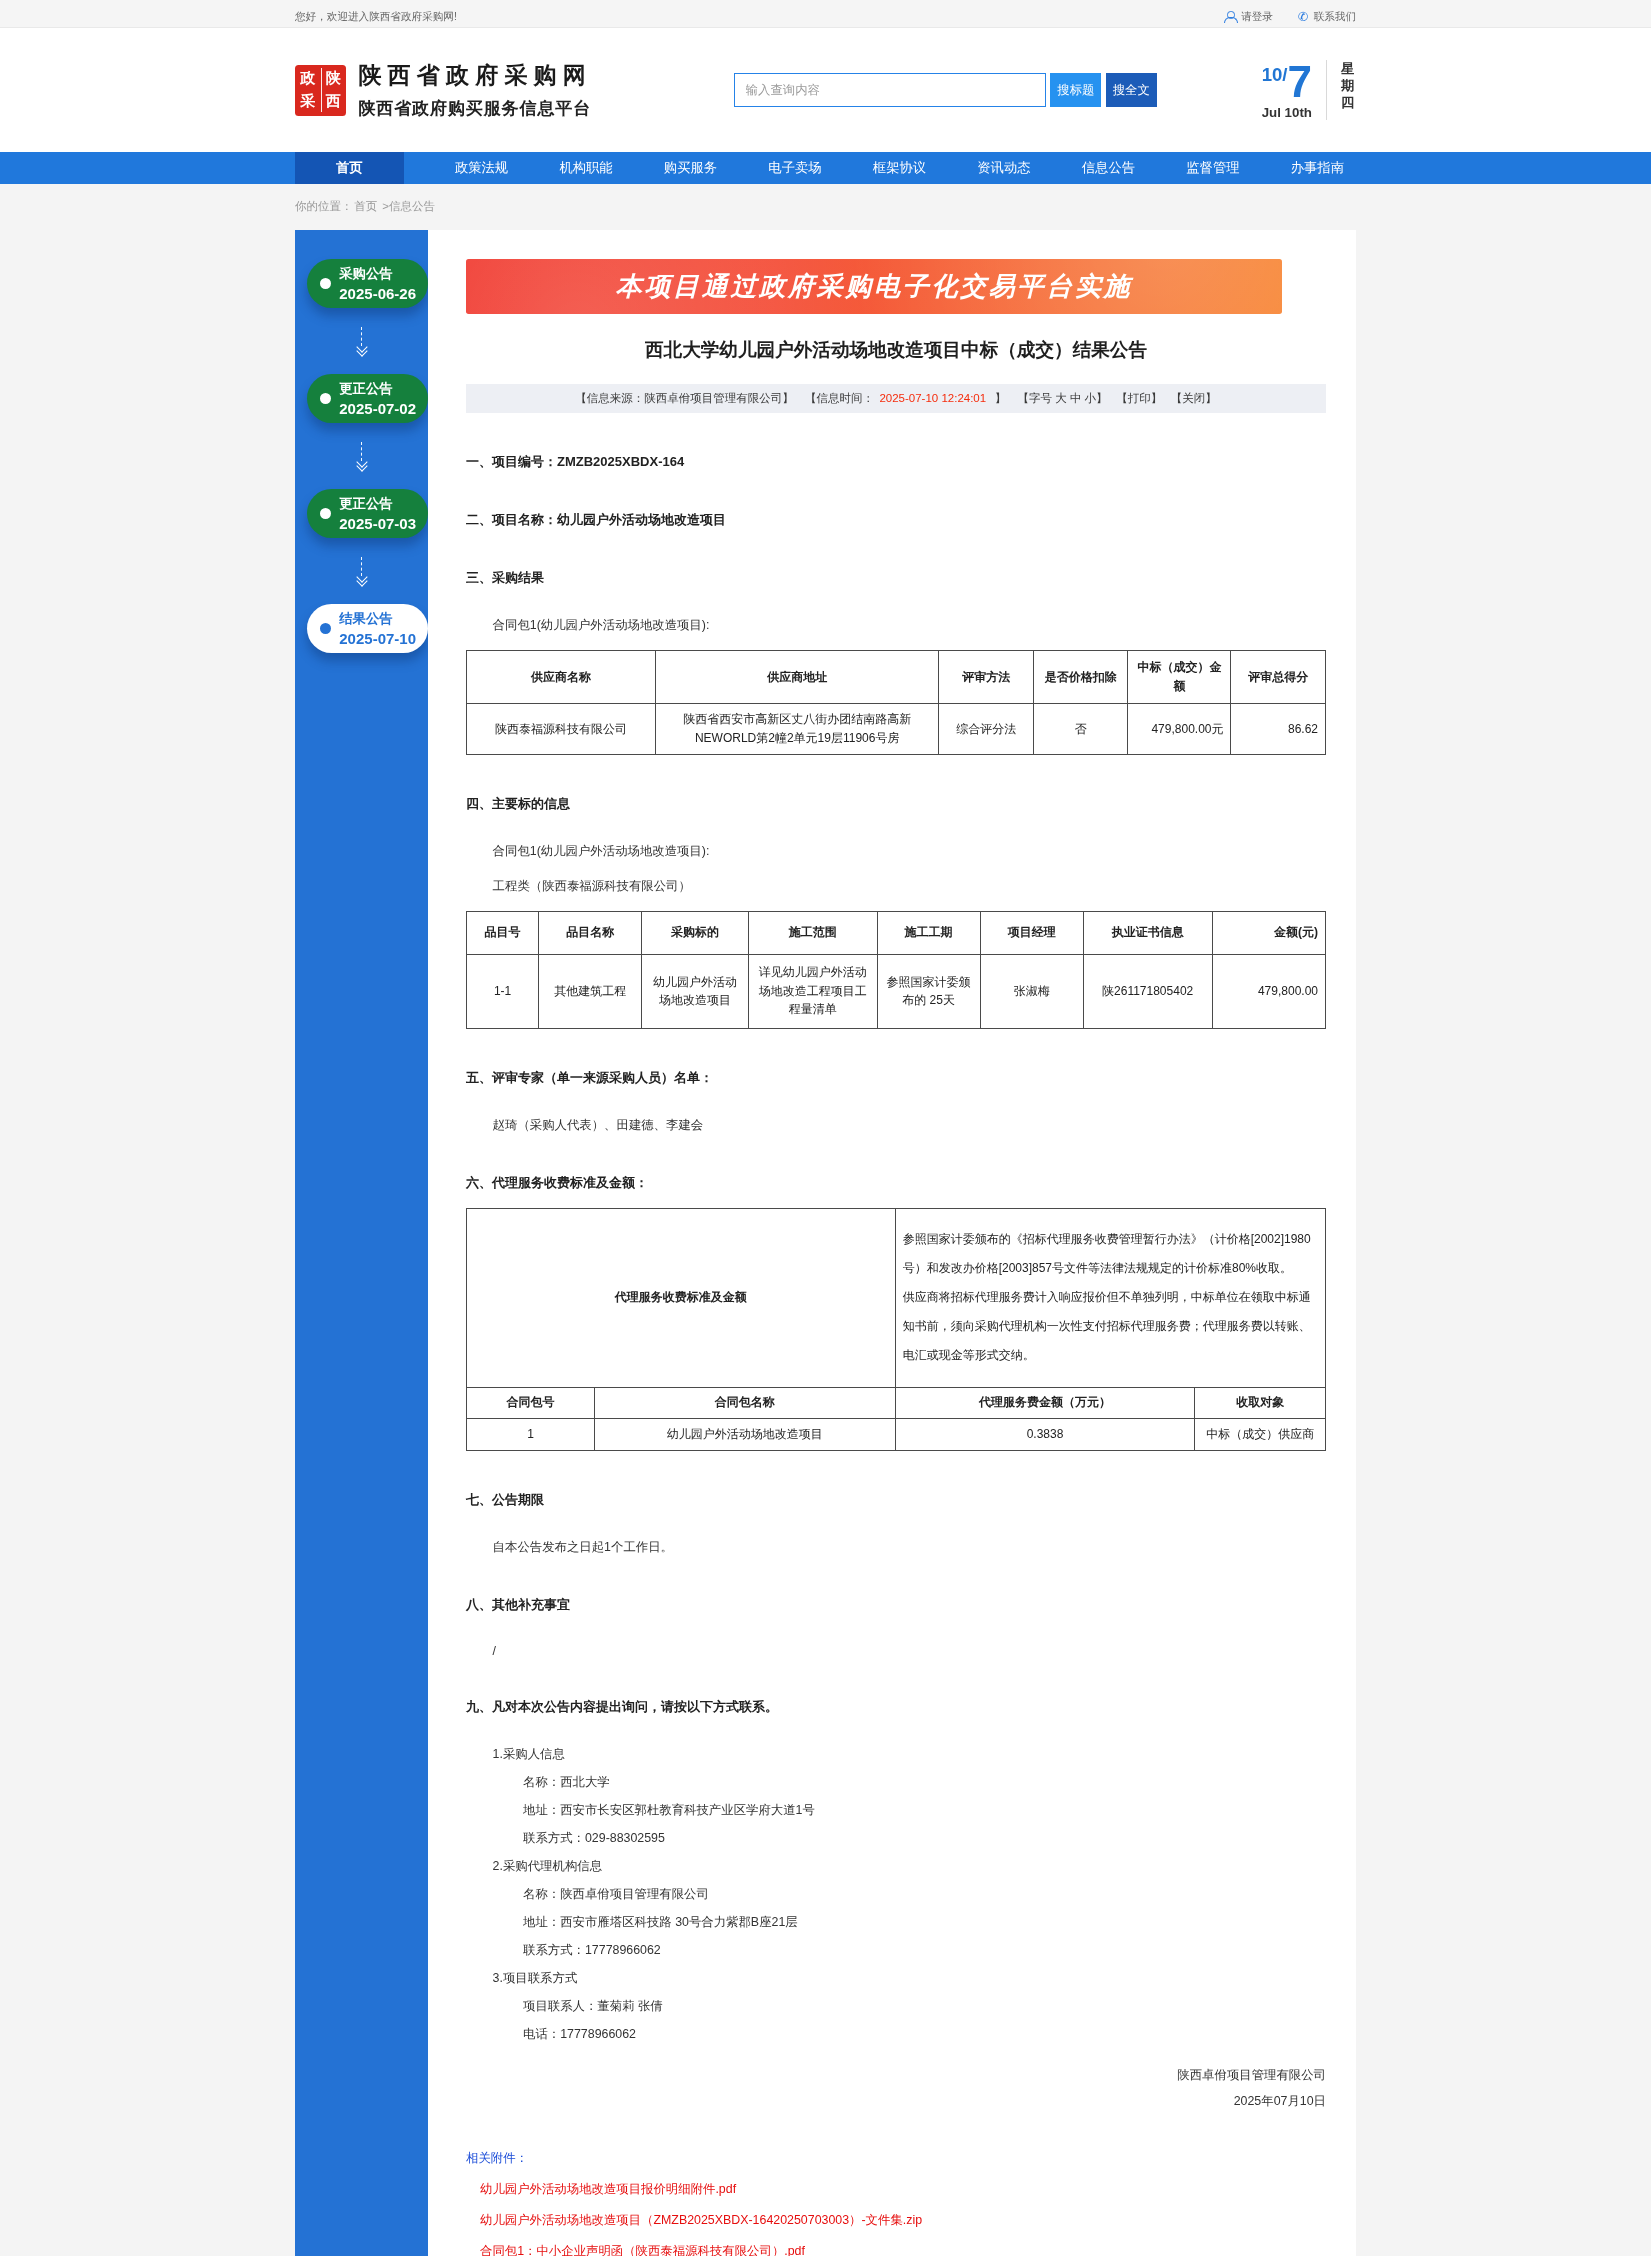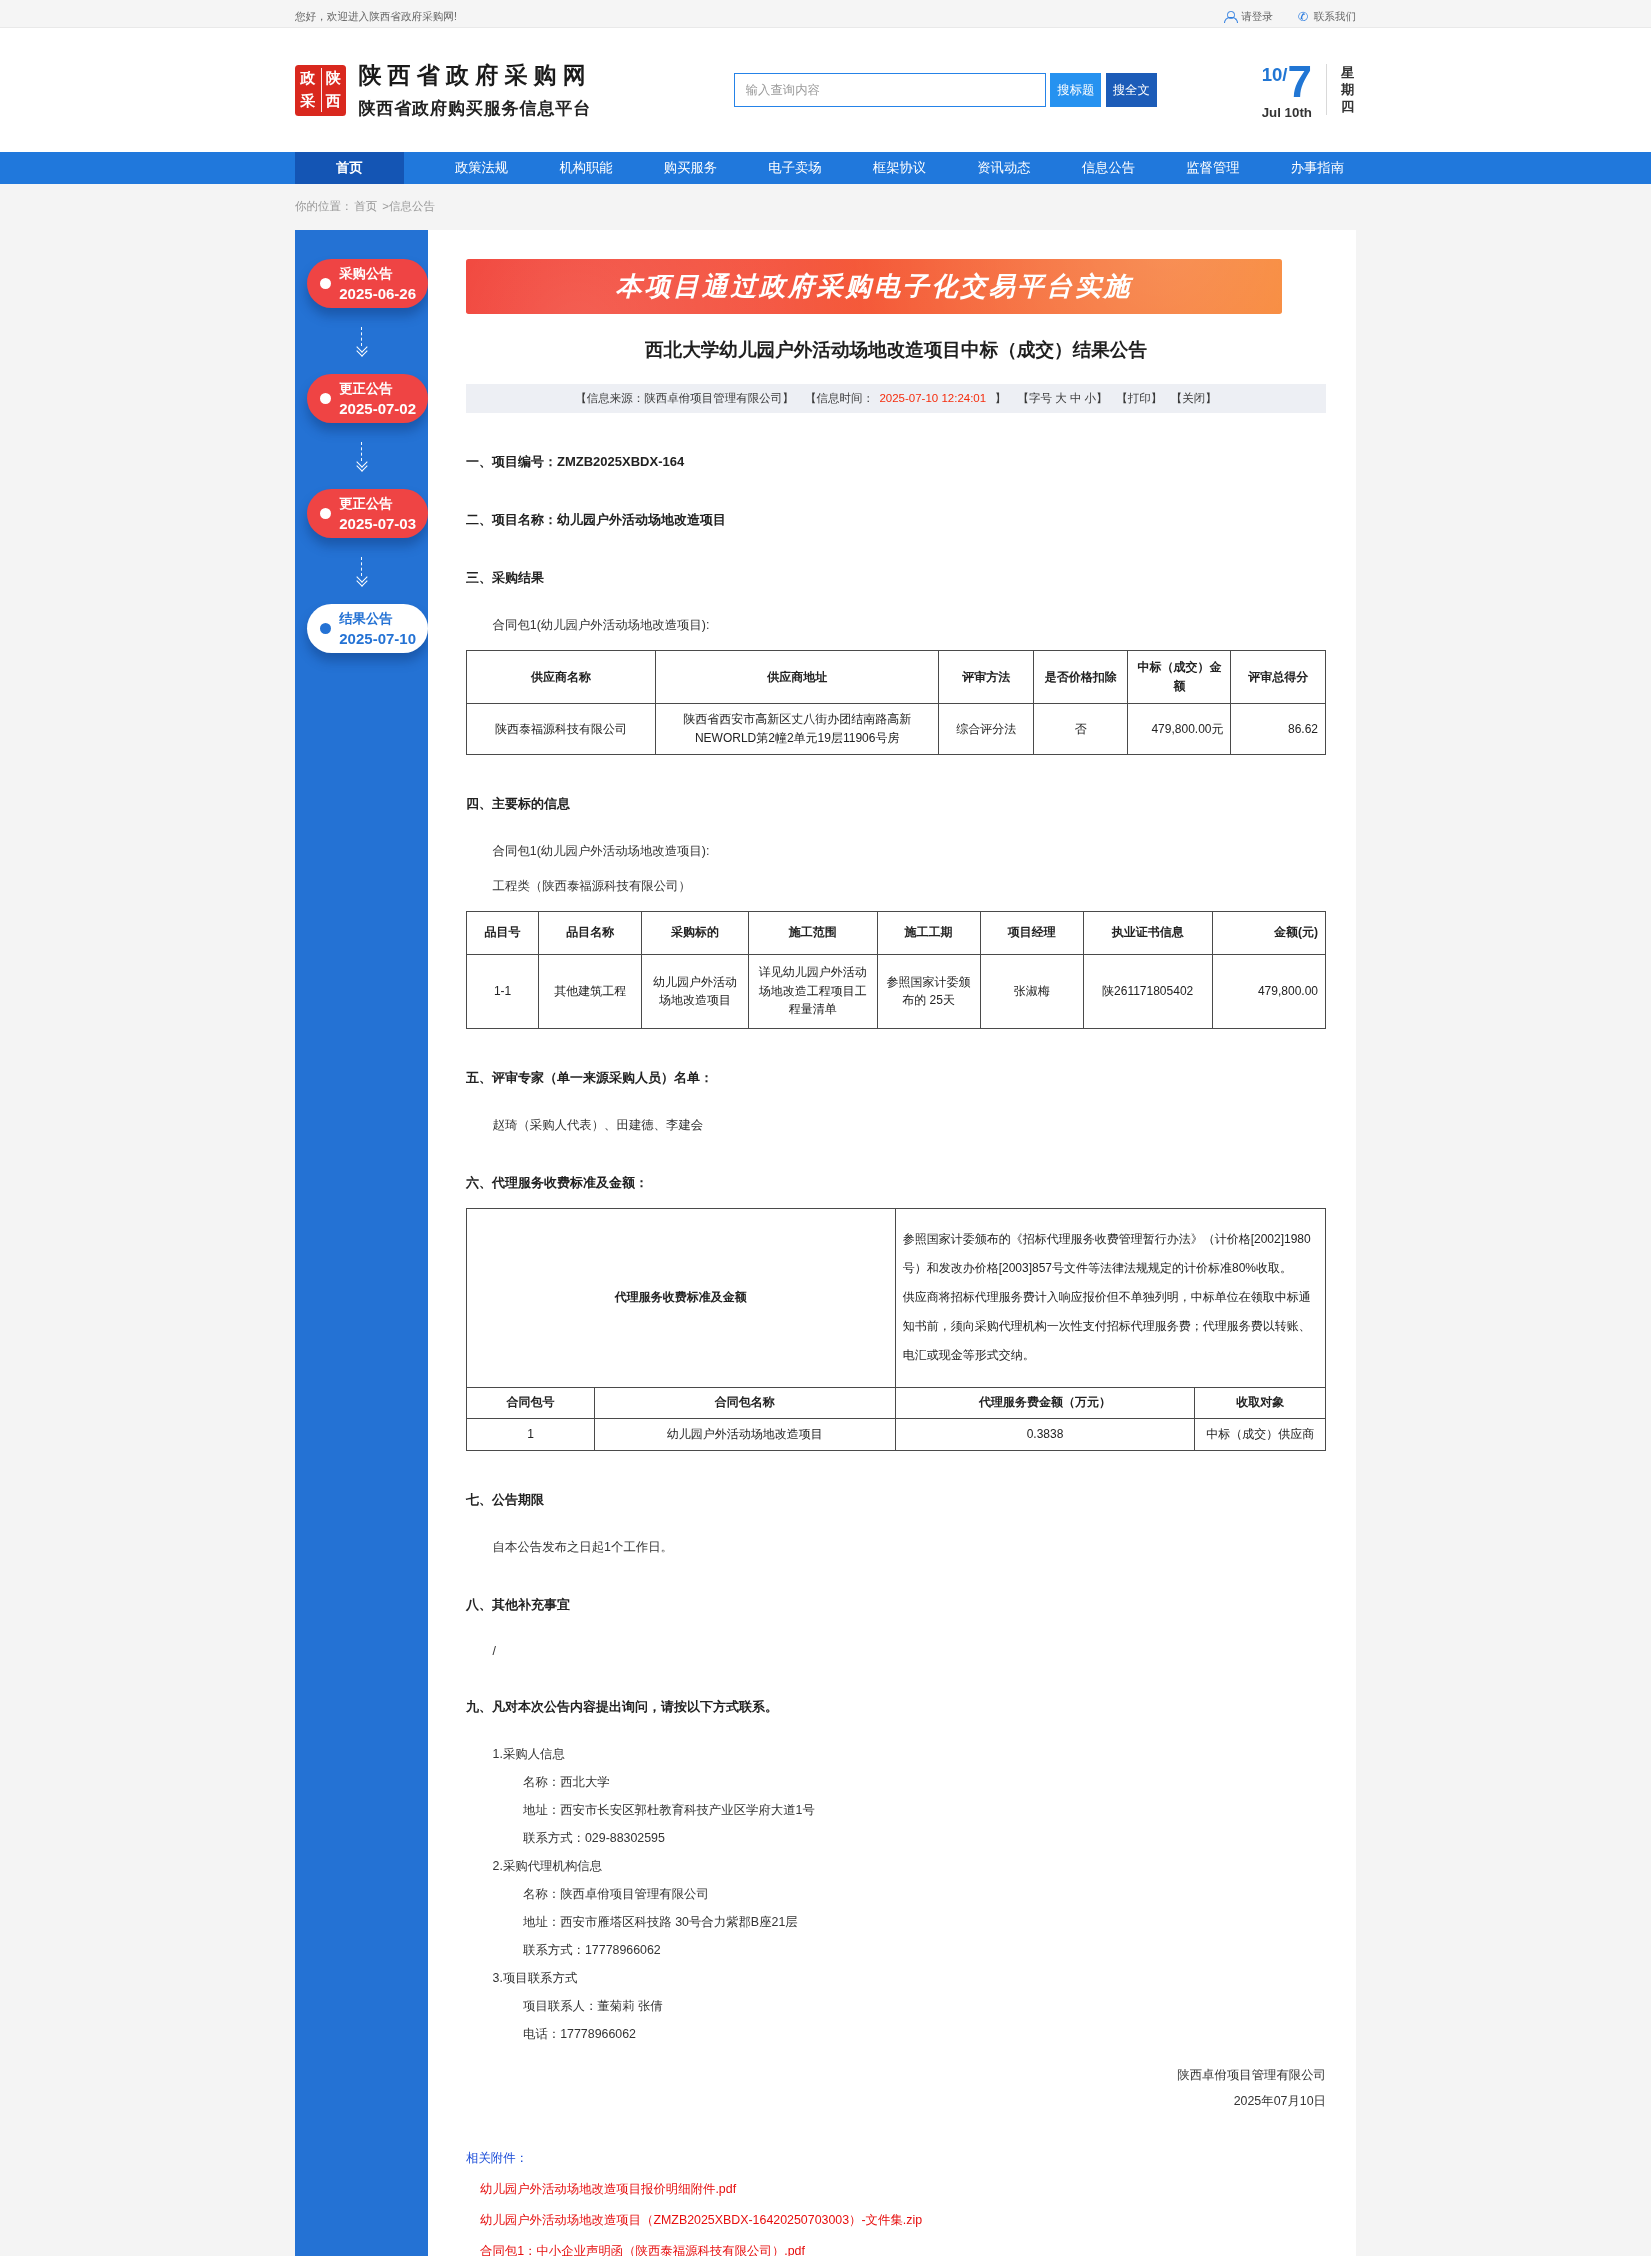--- a/index.html
+++ b/index.html
@@ -27,21 +27,21 @@
   .seal span { color:#fff; font-weight:bold; font-size:15px; text-align:center; line-height:22px; }
   .titles { margin-left:12.4px; }
   .site-name { font-size:23px; font-weight:bold; color:#1a1a1a; letter-spacing:6.2px; }
   .site-sub { font-size:17px; font-weight:bold; color:#222; margin-top:6.2px; letter-spacing:0.9px; }
   .search { position:absolute; left:439px; top:50%; transform:translateY(-50%); display:flex; align-items:center; }
   .search input { width:312px; height:34px; border:1.8px solid #2583e8; outline:none; padding:0 10.6px; font-size:12.4px; color:#333; background:#fff; }
   .search input::placeholder { color:#9a9a9a; }
   .btn-search { height:34px; width:51px; border:none; color:#fff; font-size:12.4px; cursor:pointer; }
   .btn-t { background:#2692f0; margin-left:4.4px; }
   .btn-f { background:#1c5cb8; margin-left:4.4px; }
-  .date-widget { margin-left:auto; display:flex; align-items:center; }
+  .date-widget { margin-left:auto; display:flex; }
   .date-num { text-align:center; }
   .date-top { color:#2176d4; font-weight:bold; line-height:1; white-space:nowrap; }
   .date-top .md { font-size:18.6px; vertical-align:16px; }
   .date-top .big { font-size:44px; }
   .date-en { font-size:13.3px; font-weight:bold; color:#333; margin-top:1.8px; }
   .weekday { margin-left:14px; padding-left:14px; border-left:0.9px solid #d9d9d9; width:30px;
              font-size:13.3px; font-weight:bold; color:#333; line-height:17px; word-break:break-all; }
 
   
   .nav { height:32px; background:#2078dc; }
@@ -50,21 +50,21 @@
   .nav-item.active { background:#1455b4; padding:0 41px; font-weight:bold; }
 
   
   .crumb { padding-top:15px; font-size:11.5px; color:#999; }
   .crumb span { margin-right:1.8px; }
   .crumb .lnk { cursor:pointer; }
 
   
   .content { display:flex; margin:16px 0 0 295px; width:1061px; align-items:stretch; }
   .timeline { width:133px; flex-shrink:0; background:#2472d4; padding-top:29px; }
-  .pill { height:49px; margin-left:12.4px; border-radius:25px; background:#ef4444;
+  .pill { height:49px; margin-left:12.4px; border-radius:25px; background:#15803d;
           box-shadow:0 8px 10.6px rgba(8,40,95,.35); display:flex; align-items:center;
           padding-left:12.4px; gap:8px; color:#fff; cursor:pointer; }
   .pill .dot { width:11.5px; height:11.5px; border-radius:50%; background:#fff; flex-shrink:0; }
   .pill .tt { font-size:13.3px; font-weight:bold; line-height:16px; }
   .pill .dd { font-size:15px; margin-top:2.7px;font-weight:bold; }
   .pill.active { background:#fff; color:#2472d4; }
   .pill.active .dot { background:#2472d4; }
   .t-gap { height:66px; display:flex; flex-direction:column; align-items:center; justify-content:center; }
   .dash { width:0; height:19.5px; border-left:0.9px dashed rgba(255,255,255,.95); }
   .chev { width:8px; height:8px; border-right:1.8px solid #fff; border-bottom:1.8px solid #fff; transform:rotate(45deg); margin-top:-3.5px; }

